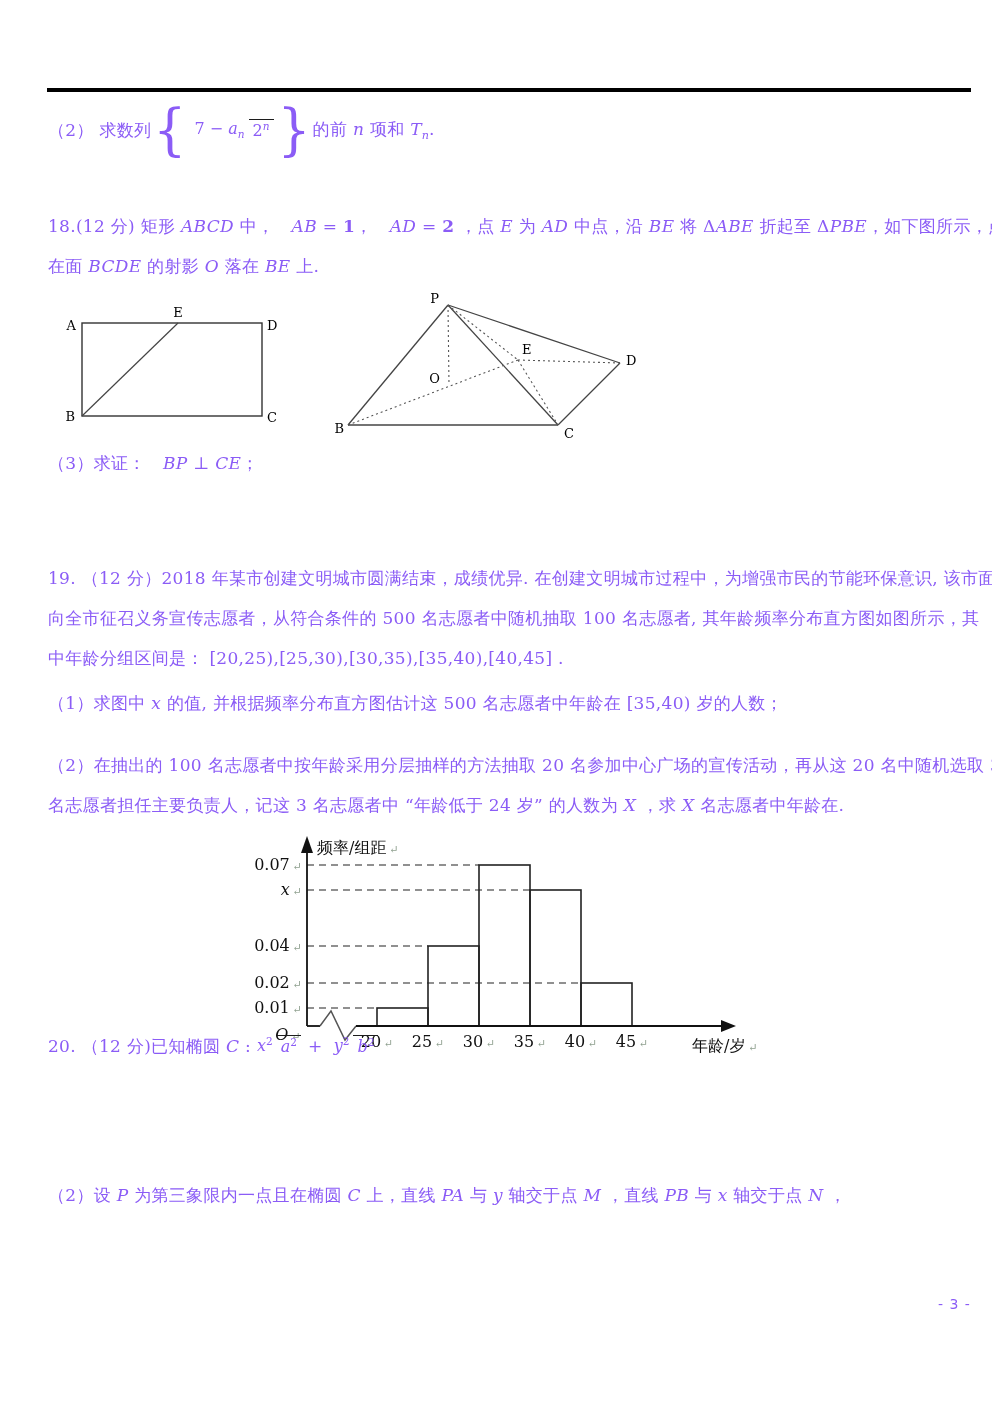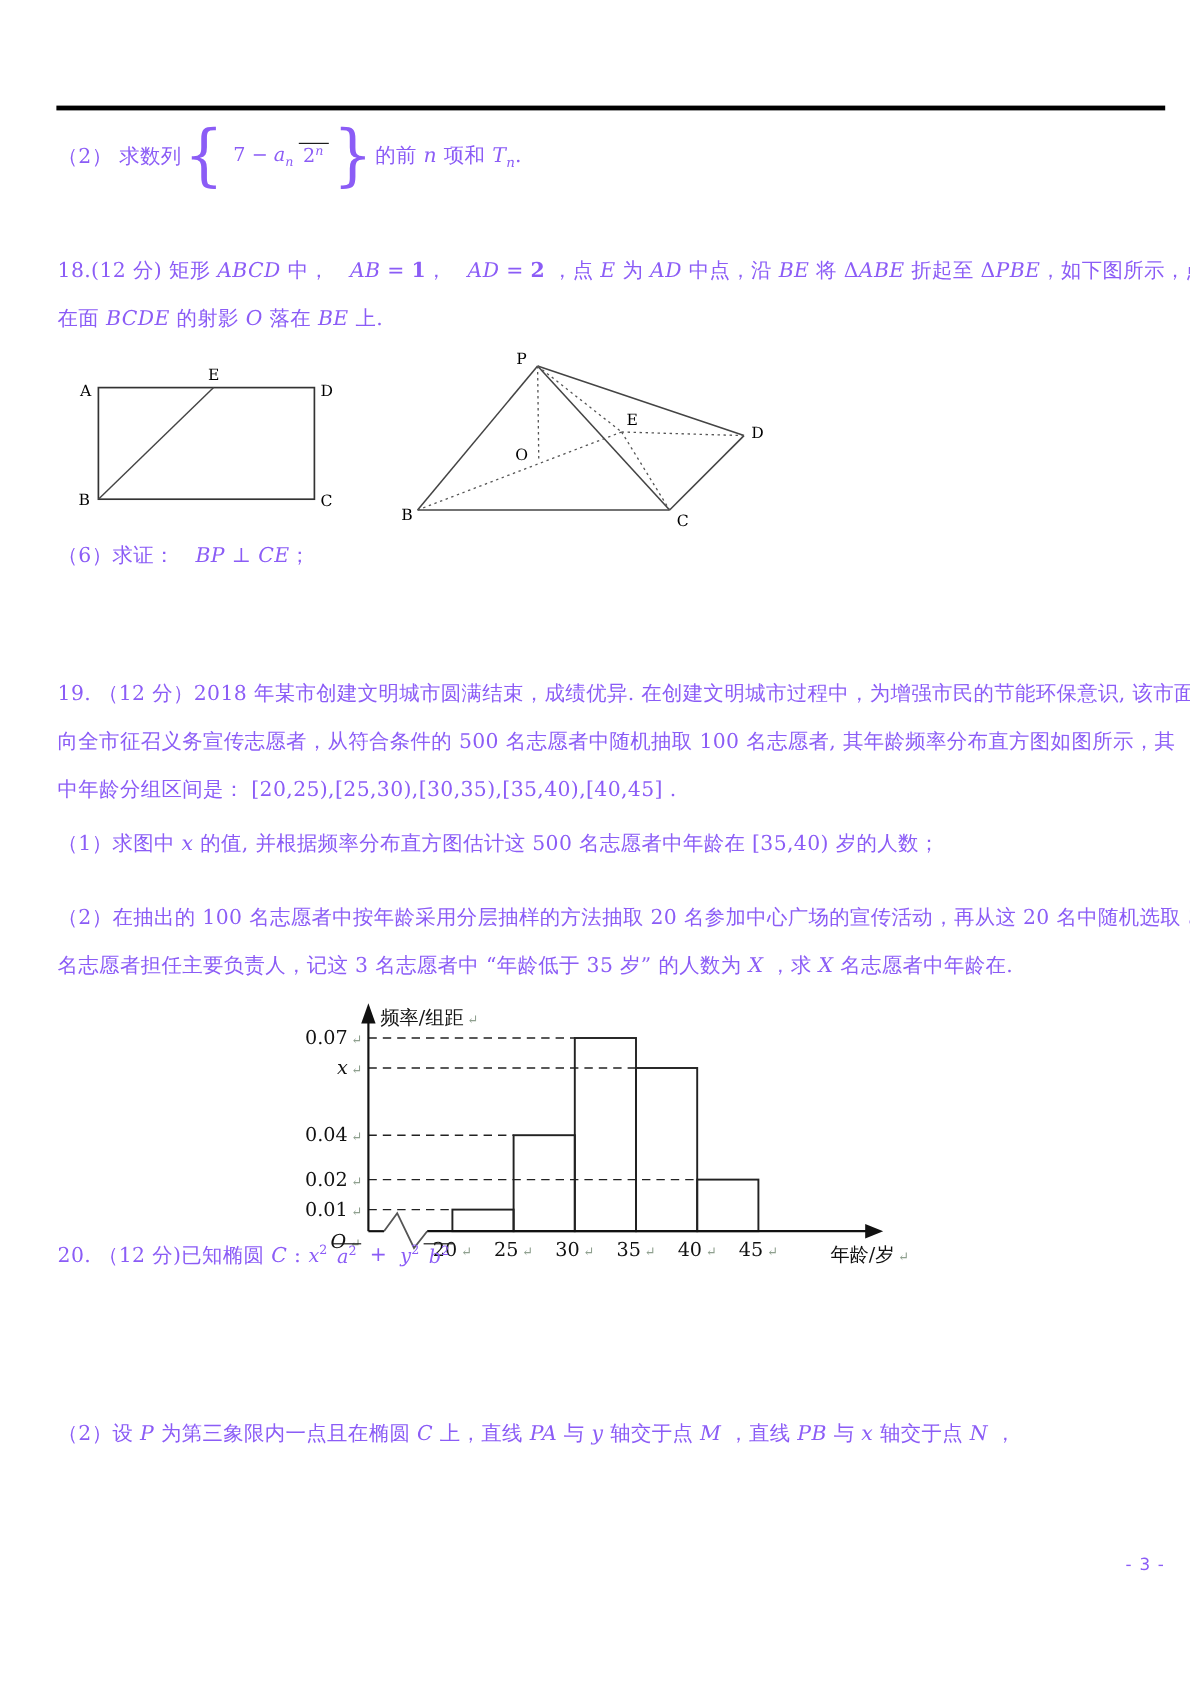--- a/index.html
+++ b/index.html
@@ -73,32 +73,32 @@
       <line x1="183" y1="67" x2="223" y2="132"></line>
     </g>
     <text x="104" y="10" text-anchor="end" font-size="13">P</text>
     <text x="9" y="140" text-anchor="end" font-size="13">B</text>
     <text x="229" y="145" text-anchor="start" font-size="13">C</text>
     <text x="291" y="72" text-anchor="start" font-size="13">D</text>
     <text x="187" y="61" text-anchor="start" font-size="13">E</text>
     <text x="105" y="90" text-anchor="end" font-size="13">O</text>
   </svg>
 
-  <div class="abs line" style="left:48px;top:443px"><span class="run">（6）求证：　</span><span class="run mi">BP</span><span class="run"> ⊥ </span><span class="run mi">CE</span><span class="run">；</span></div>
+  <div class="abs line" style="left:48px;top:443px"><span class="run">（3）求证：　</span><span class="run mi">BP</span><span class="run"> ⊥ </span><span class="run mi">CE</span><span class="run">；</span></div>
 
   <div class="abs" style="left:48px;top:558px">
     <div class="line">19. （12 分）2018 年某市创建文明城市圆满结束，成绩优异. 在创建文明城市过程中，为增强市民的节能环保意识, 该市面</div>
     <div class="line">向全市征召义务宣传志愿者，从符合条件的 500 名志愿者中随机抽取 100 名志愿者, 其年龄频率分布直方图如图所示，其</div>
     <div class="line">中年龄分组区间是： [20,25),[25,30),[30,35),[35,40),[40,45] .</div>
   </div>
 
   <div class="abs line" style="left:48px;top:683px"><span class="run">（1）求图中 </span><span class="run mi">x</span><span class="run"> 的值, 并根据频率分布直方图估计这 500 名志愿者中年龄在 [35,40) 岁的人数；</span></div>
   <div class="abs" style="left:48px;top:745px">
     <div class="line">（2）在抽出的 100 名志愿者中按年龄采用分层抽样的方法抽取 20 名参加中心广场的宣传活动，再从这 20 名中随机选取 3</div>
-    <div class="line"><span class="run">名志愿者担任主要负责人，记这 3 名志愿者中 “年龄低于 35 岁” 的人数为 </span><span class="run mi">X</span><span class="run"> ，求 </span><span class="run mi">X</span><span class="run"> 名志愿者中年龄在.</span></div>
+    <div class="line"><span class="run">名志愿者担任主要负责人，记这 3 名志愿者中 “年龄低于 24 岁” 的人数为 </span><span class="run mi">X</span><span class="run"> ，求 </span><span class="run mi">X</span><span class="run"> 名志愿者中年龄在.</span></div>
   </div>
 
   <svg id="hist-svg" class="abs" style="left:250px;top:826px" width="520" height="238" viewBox="0 0 520 238">
       <line x1="57" y1="182" x2="127" y2="182" stroke="#222" stroke-width="1.2" stroke-dasharray="7,5"></line>
       <line x1="57" y1="120" x2="178" y2="120" stroke="#222" stroke-width="1.2" stroke-dasharray="7,5"></line>
       <line x1="57" y1="39" x2="229" y2="39" stroke="#222" stroke-width="1.2" stroke-dasharray="7,5"></line>
       <line x1="57" y1="64" x2="280" y2="64" stroke="#222" stroke-width="1.2" stroke-dasharray="7,5"></line>
       <line x1="57" y1="157" x2="331" y2="157" stroke="#222" stroke-width="1.2" stroke-dasharray="7,5"></line>
       <rect x="127" y="182" width="51" height="18" fill="none" stroke="#222" stroke-width="1.6"></rect>
       <rect x="178" y="120" width="51" height="80" fill="none" stroke="#222" stroke-width="1.6"></rect>

